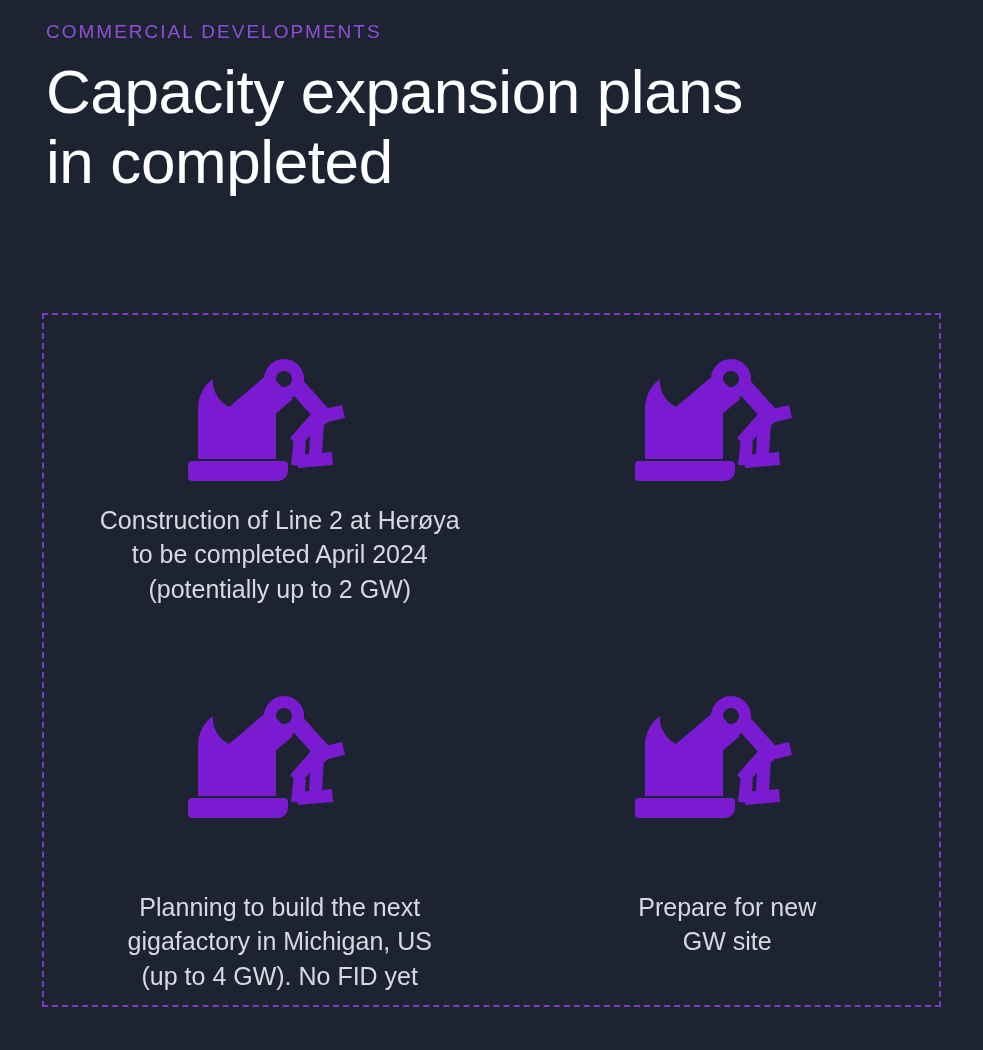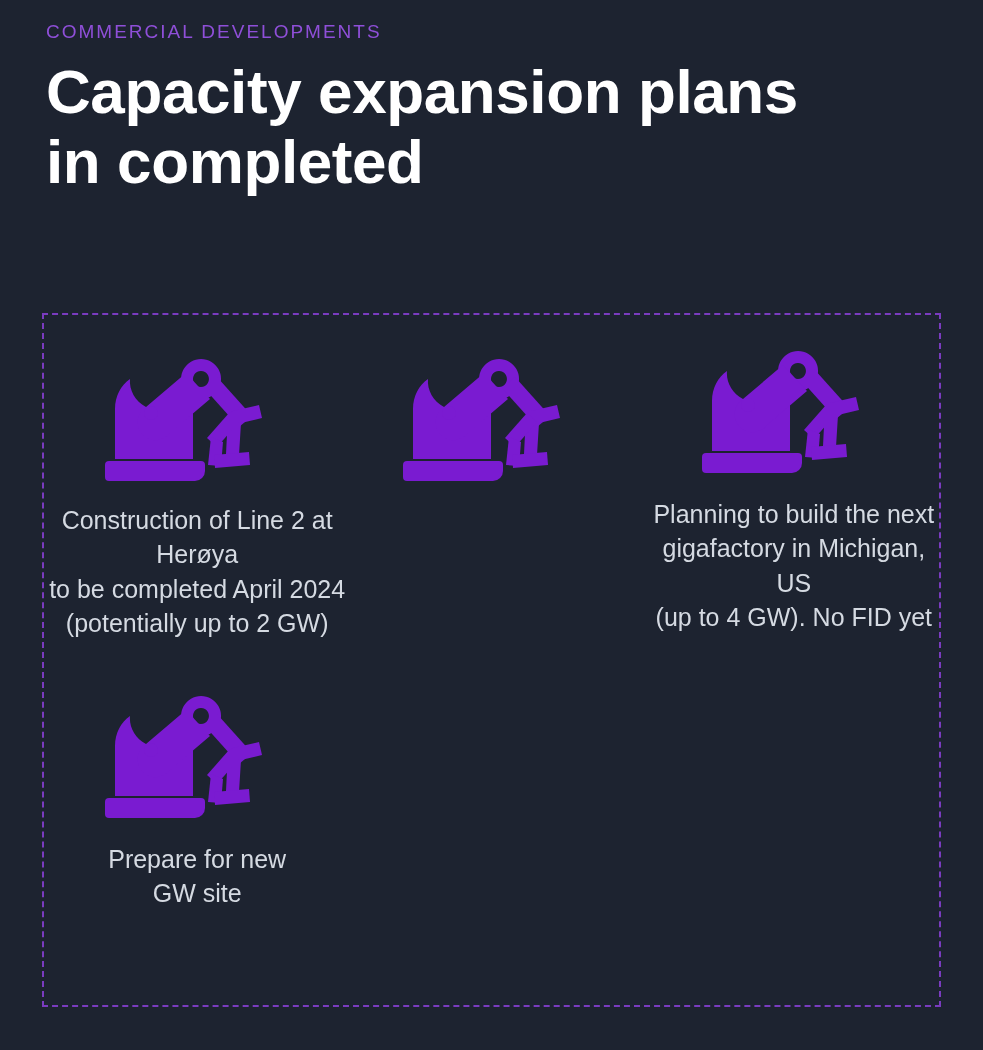--- a/index.html
+++ b/index.html
@@ -35,60 +35,61 @@
     letter-spacing: 2.0px;
     font-weight: 400;
     line-height: 1.1;
     margin: 0 0 14px 0;
     white-space: nowrap;
   }
   .title {
     color: #ffffff;
     font-size: 62px;
     line-height: 1.13;
-    font-weight: 700;
+    font-weight: 400;
     margin: 0;
     letter-spacing: -0.4px;
   }
   .title .line {
     display: block;
   }
 
   
   .panel {
     position: absolute;
     left: 42px;
     top: 313px;
     width: 899px;
     height: 694px;
     border: 2px dashed #7a3bbf;
     box-sizing: border-box;
   }
 
   .grid {
     position: absolute;
-    left: 4px;
+    left: 12px;
     top: 0;
     width: 100%;
     height: 100%;
     display: grid;
-    grid-template-columns: 1fr 1fr 1fr;
+    grid-template-columns: 1fr 1fr;
     grid-template-rows: 1fr 1fr;
   }
 
   .card {
     display: flex;
     flex-direction: column;
     align-items: center;
     justify-content: flex-start;
     padding-top: 36px;
     box-sizing: border-box;
   }
   .card.r2 {
     padding-top: 28px;
+    gap: 48px;
   }
 
   .icon-wrap {
     width: 190px;
     height: 140px;
     display: block;
   }
   .icon-wrap svg {
     display: block;
     width: 190px;

